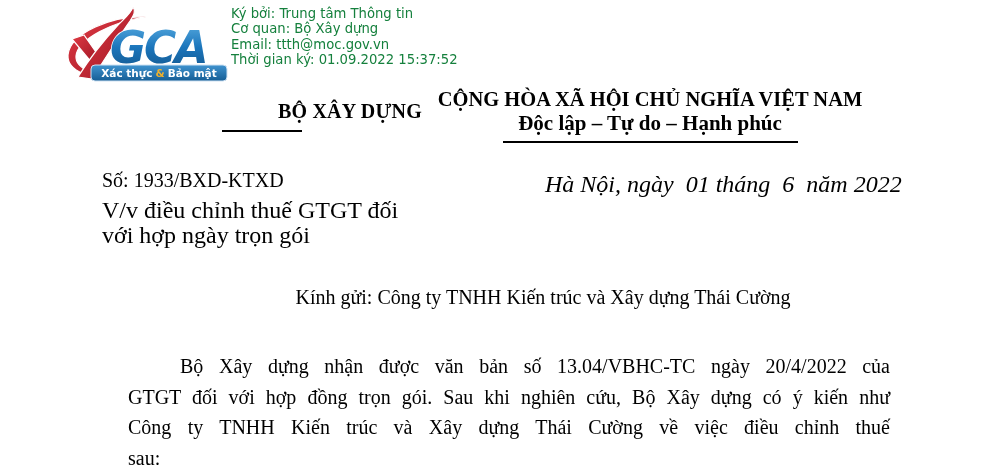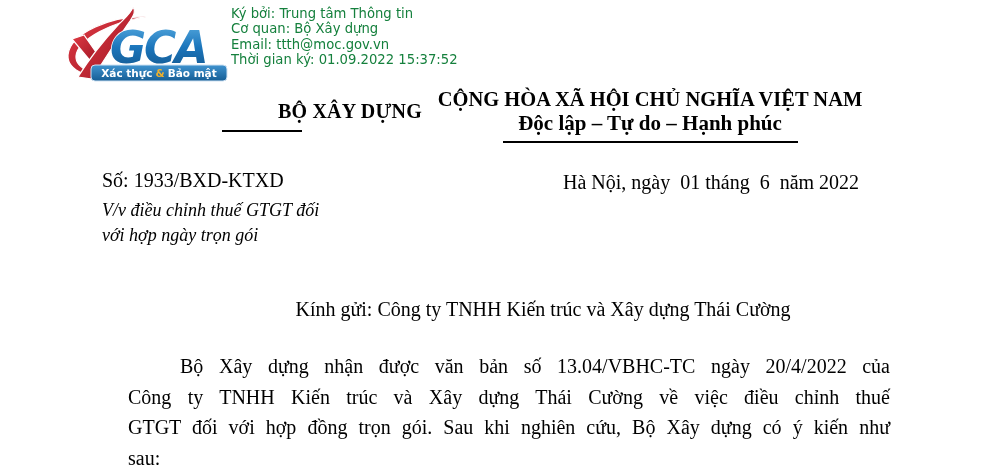--- a/index.html
+++ b/index.html
@@ -26,30 +26,30 @@
   .hdr-left .issuer{font-weight:bold;font-size:20px;letter-spacing:.2px;text-align:right;}
   .hdr-left .rule{width:80px;height:2px;background:#000;margin:7px auto 0;}
 
   .hdr-right{position:absolute;left:415px;top:88px;width:470px;text-align:center;}
   .hdr-right .motto1{font-weight:bold;font-size:20.5px;}
   .hdr-right .motto2{font-weight:bold;font-size:21px;}
   .hdr-right .rule{width:295px;height:2px;background:#000;margin:5px auto 0;}
 
   .doc-meta{position:absolute;left:102px;top:169px;width:320px;text-align:left;}
   .doc-number{font-size:20px;}
-  .doc-subject{font-size:18px;line-height:25px;margin-top:6px;font-style:italic;}
+  .doc-subject{font-size:24px;line-height:25px;margin-top:6px;}
 
   .date-line{
-    position:absolute;left:563px;top:171px;
-    font-size:20px;white-space:pre;
+    position:absolute;left:545px;top:171px;
+    font-style:italic;font-size:24px;white-space:pre;
   }
 
   
   .salutation{
-    position:absolute;left:128px;top:298px;width:762px;
+    position:absolute;left:128px;top:286px;width:762px;
     padding-left:68px;box-sizing:border-box;
     text-align:center;font-size:20px;
   }
   .body-par{
     position:absolute;left:128px;top:351px;width:762px;
     font-size:20px;line-height:30.5px;
   }
   .body-par .line{text-align:justify;text-align-last:justify;}
   .body-par .line.first{text-indent:52px;}
   .body-par .line.last{text-align:left;text-align-last:left;}
@@ -112,18 +112,18 @@
       <div>với hợp ngày trọn gói</div>
     </div>
   </div>
 
   <div class="date-line">Hà Nội, ngày  01 tháng  6  năm 2022</div>
 
   <div class="salutation">Kính gửi: Công ty TNHH Kiến trúc và Xây dựng Thái Cường</div>
 
   <div class="body-par">
     <div class="line first">Bộ Xây dựng nhận được văn bản số 13.04/VBHC-TC ngày 20/4/2022 của</div>
+    <div class="line">GTGT đối với hợp đồng trọn gói. Sau khi nghiên cứu, Bộ Xây dựng có ý kiến như</div>
     <div class="line">Công ty TNHH Kiến trúc và Xây dựng Thái Cường về việc điều chỉnh thuế</div>
-    <div class="line">GTGT đối với hợp đồng trọn gói. Sau khi nghiên cứu, Bộ Xây dựng có ý kiến như</div>
     <div class="line last">sau:</div>
   </div>
 
 </div>
 
 </body></html>

